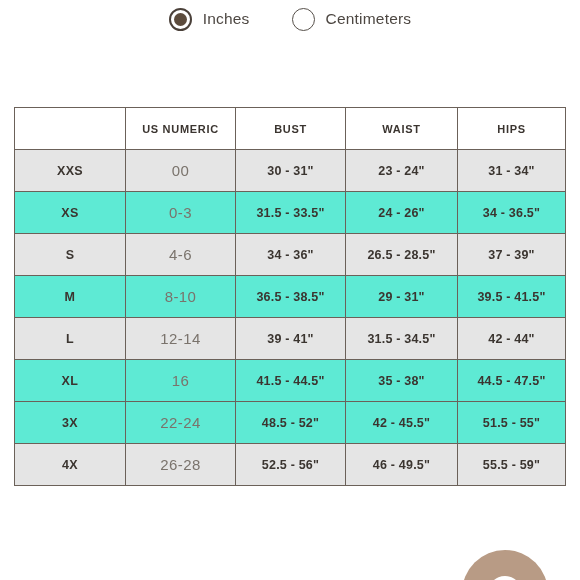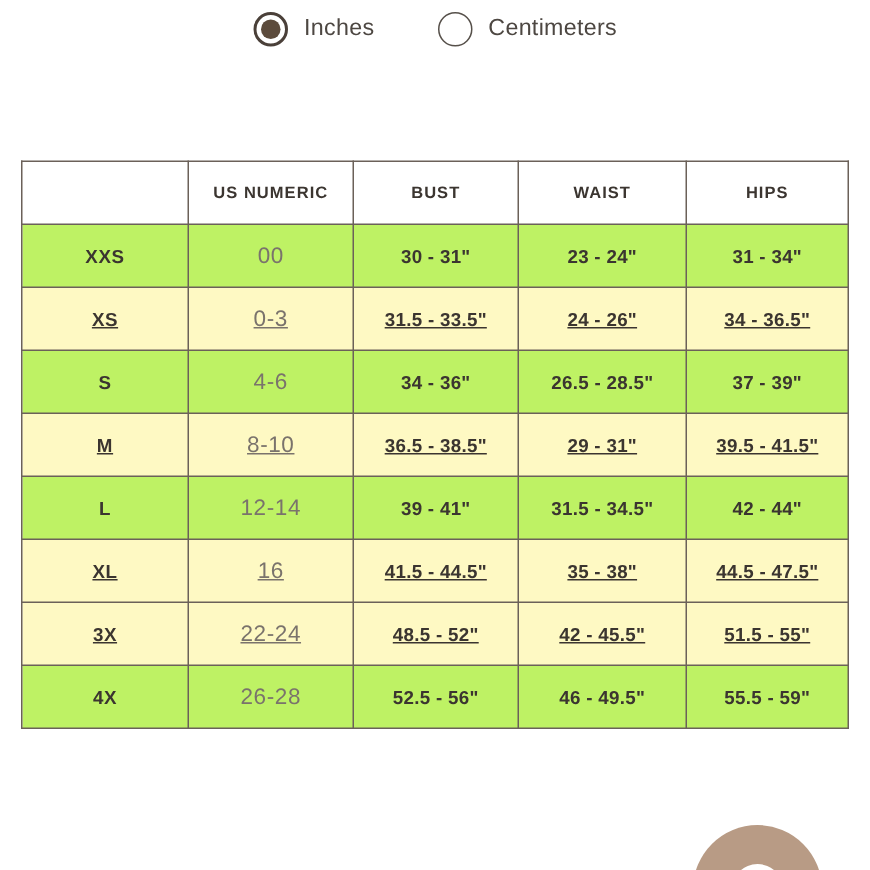--- a/index.html
+++ b/index.html
@@ -90,22 +90,22 @@
   thead th {
     height: 44px;
     font-size: 11px;
     font-weight: bold;
     letter-spacing: 0.7px;
     color: #3b3530;
     text-transform: uppercase;
     background: #ffffff;
   }
 
-  tbody tr.shaded td { background: #fef9c3; text-decoration: underline; }
-  tbody tr.plain  td { background: #bef264; }
+  tbody tr.shaded td { background: #5eead4; }
+  tbody tr.plain  td { background: #e5e5e5; }
 
   td.cell-size {
     font-size: 12.5px;
     font-weight: bold;
     color: #3b3530;
     letter-spacing: 0.4px;
   }
   td.cell-num {
     font-size: 15px;
     font-weight: normal;

